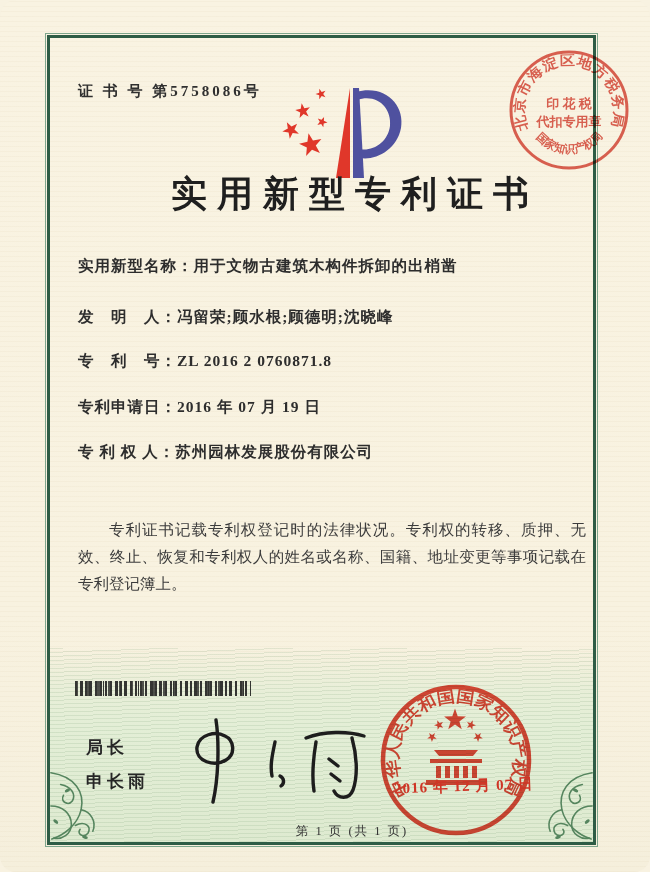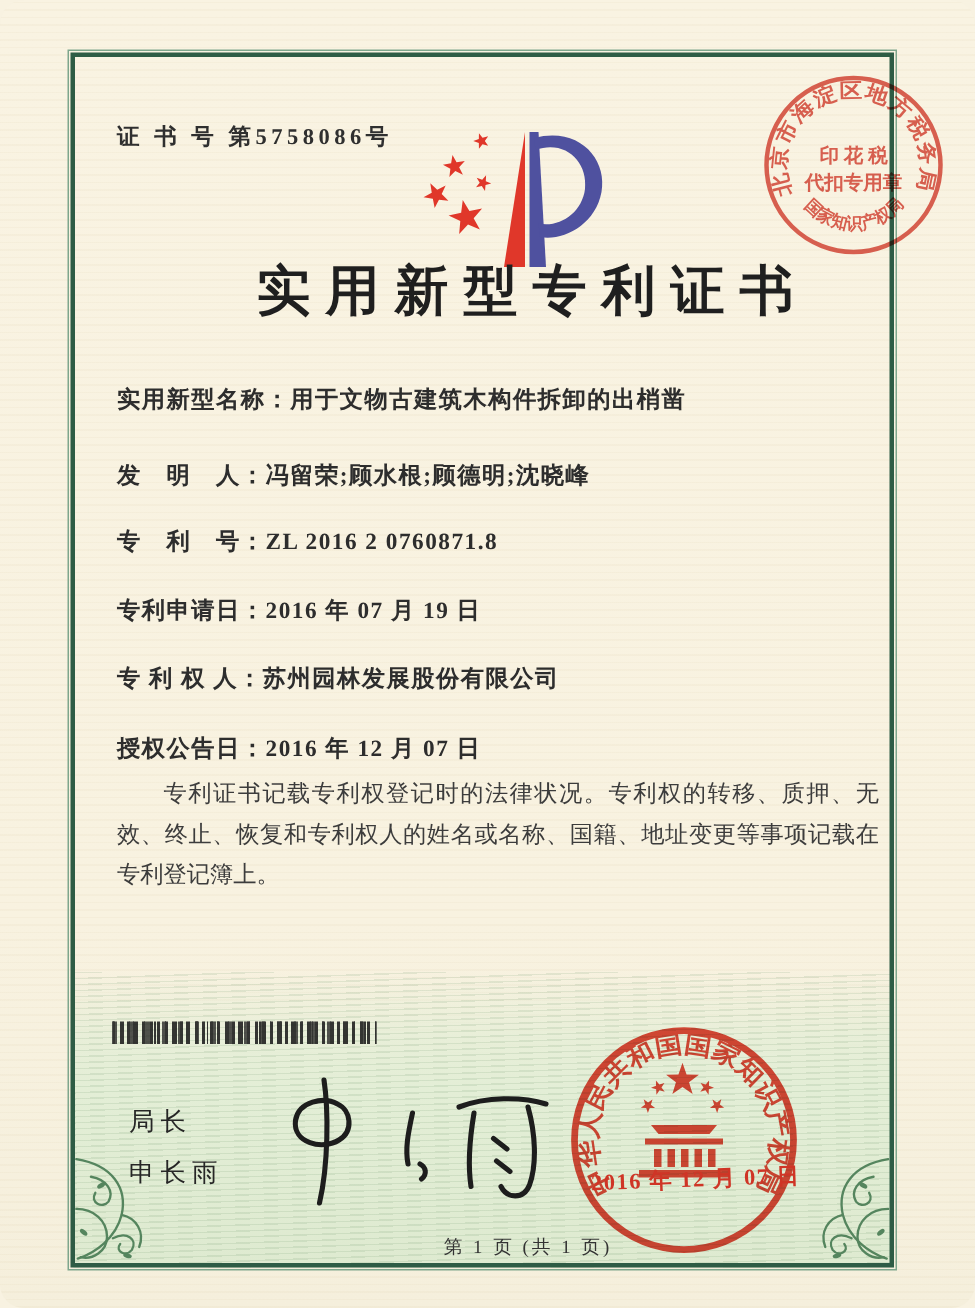--- a/index.html
+++ b/index.html
@@ -63,21 +63,21 @@
       repeating-linear-gradient(90deg,#1c1c1c 0 2px,transparent 2px 5px),
       repeating-linear-gradient(90deg,#1c1c1c 0 1px,transparent 1px 7px),
       repeating-linear-gradient(90deg,rgba(28,28,28,.85) 0 3px,transparent 3px 11px);
     opacity:.88;
   }
   .director{
     position:absolute;left:86px;top:735px;
     font-size:17px;color:#262626;letter-spacing:4px;line-height:26px;
     font-family:"Liberation Sans","DejaVu Sans",sans-serif;
   }
-  .director div{margin-bottom:8px;}
+  .director div{margin-bottom:8px;font-weight:bold;}
   .signature{position:absolute;left:180px;top:716px;}
   .issue-seal{position:absolute;left:366px;top:670px;mix-blend-mode:multiply;opacity:.92;}
   .seal-date{
     position:absolute;left:394px;top:777px;
     color:#cf3526;font-size:15px;font-weight:700;letter-spacing:1px;
     transform:rotate(-2deg);
     font-family:"Liberation Serif",serif;
   }
   .footer{
     position:absolute;left:45px;top:823px;width:614px;
@@ -169,23 +169,20 @@
     <span class="flabel">发　明　人：</span><span class="fvalue">冯留荣;顾水根;顾德明;沈晓峰</span>
   </div>
   <div class="field f2">
     <span class="flabel">专　利　号：</span><span class="fvalue">ZL 2016 2 0760871.8</span>
   </div>
   <div class="field f3">
     <span class="flabel">专利申请日：</span><span class="fvalue">2016 年 07 月 19 日</span>
   </div>
   <div class="field f4">
     <span class="flabel">专 利 权 人：</span><span class="fvalue">苏州园林发展股份有限公司</span>
-  </div>
-  <div class="field f5">
-    <span class="flabel">授权公告日：</span><span class="fvalue">2016 年 12 月 07 日</span>
   </div>
 
   <div class="body-text">
     <p>专利证书记载专利权登记时的法律状况。专利权的转移、质押、无效、终止、恢复和专利权人的姓名或名称、国籍、地址变更等事项记载在专利登记簿上。</p>
   </div>
 
   <div class="barcode"></div>
 
   <div class="director">
     <div>局长</div>

